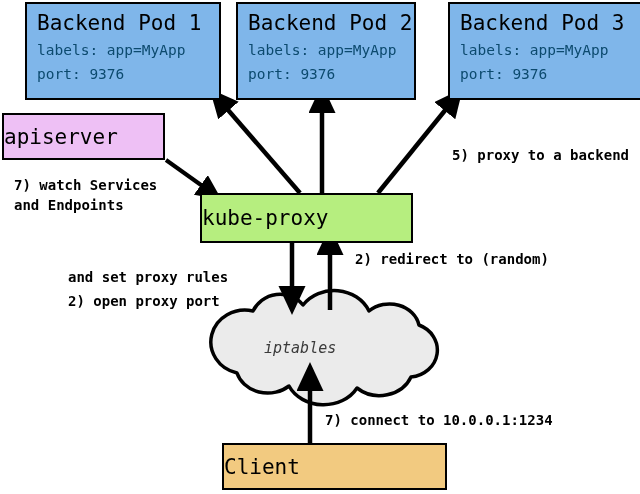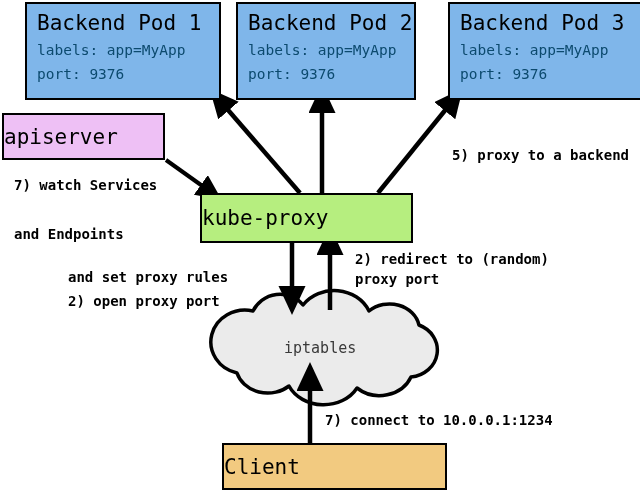--- a/index.html
+++ b/index.html
@@ -132,32 +132,31 @@
   </div>
 
   <div class="node plain-box" id="apiserver-node" style="left:2px; top:113px; width:163px; height:47px;">
     <span>apiserver</span>
   </div>
 
   <div class="node plain-box" id="kubeproxy-node" style="left:200px; top:193px; width:213px; height:50px;">
     <span>kube-proxy</span>
   </div>
 
-  <div class="cloud-label" style="left:284px; top:339px;">iptables</div>
+  <div class="cloud-label" style="left:264px; top:339px;font-style:italic;">iptables</div>
 
   <div class="node plain-box" id="client-node" style="left:222px; top:443px; width:225px; height:47px;">
     <span>Client</span>
   </div>
 
   <div class="step-label" style="left:14px; top:176px;">7) watch Services</div>
-  <div class="step-label" style="left:14px; top:196px;margin-top:29px;">and Endpoints</div>
+  <div class="step-label" style="left:14px; top:196px;">and Endpoints</div>
 
   <div class="step-label" style="left:68px; top:248px;margin-top:44px;">2) open proxy port</div>
   <div class="step-label" style="left:68px; top:268px;">and set proxy rules</div>
 
   <div class="step-label" style="left:325px; top:411px;">7) connect to 10.0.0.1:1234</div>
 
   <div class="step-label" style="left:355px; top:250px;">2) redirect to (random)</div>
-  <div class="step-label" style="left:355px; top:270px;">proxy port</div>
 
   <div class="step-label" style="left:432px; top:146px;margin-left:20px;">5) proxy to a backend</div>
 
 </div>
 
 </body></html>

